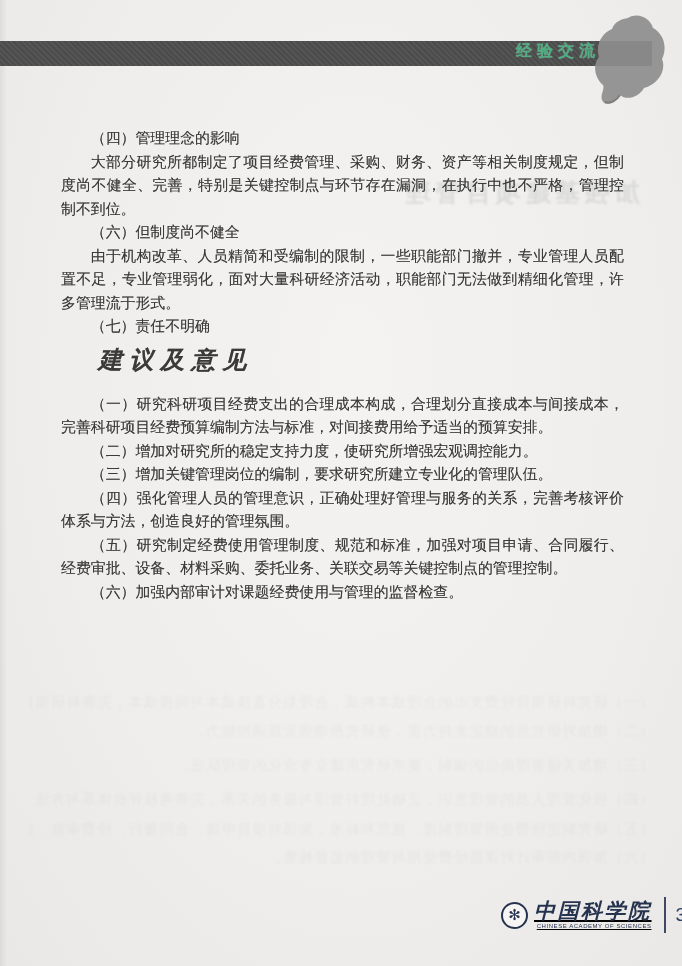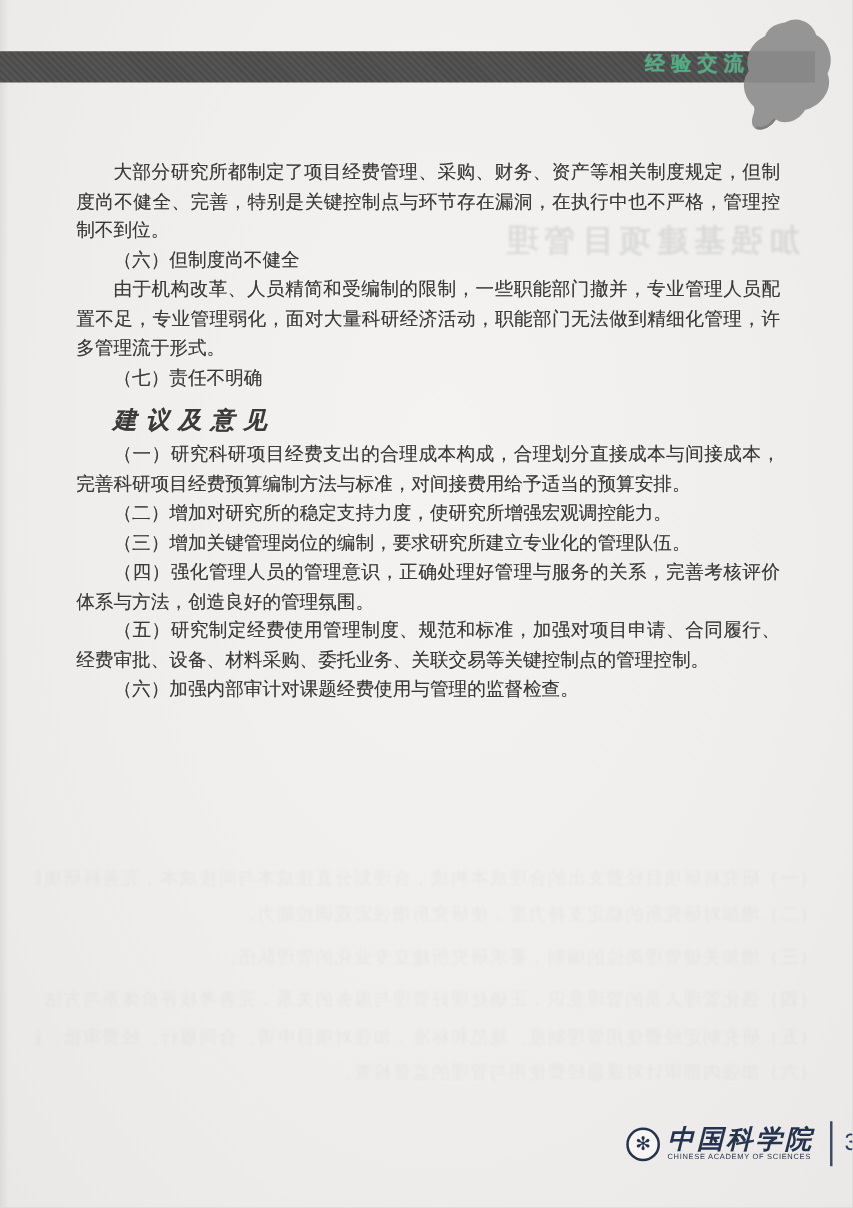--- a/index.html
+++ b/index.html
@@ -79,25 +79,25 @@
     margin: 0;
     text-indent: 2em;
     font-size: 14.9px;
     line-height: 23.5px;
     text-align: justify;
     text-shadow: 0 0 0.5px rgba(70,70,70,0.55);
   }
   .content p.sec-heading {
     font-weight: bold;
     font-style: italic;
-    font-size: 19px;
+    font-size: 24px;
     letter-spacing: 7px;
     text-indent: 1.55em;
     margin-top: 9px;
-    margin-bottom: 4px;
+    margin-bottom: 20px;
     line-height: 25px;
   }
 
   
   .footer {
     position: absolute;
     left: 501px; top: 894px;
     height: 42px;
     display: flex;
     align-items: center;
@@ -109,21 +109,21 @@
     background: #f6f5f3;
     display: flex; align-items: center; justify-content: center;
     box-sizing: border-box;
   }
   .logo .emblem {
     font-size: 15px;
     line-height: 1;
     color: var(--navy, #26334f);
     font-family: "DejaVu Sans", sans-serif;
   }
-  .names { margin-left: 6px; display: flex; flex-direction: column; align-items: flex-start; }
+  .names { margin-left: 6px; display: flex; flex-direction: column; align-items: flex-end; text-decoration: underline; }
   .org-zh {
     font-size: 21px;
     font-weight: bold;
     font-style: italic;
     letter-spacing: 2.5px;
     color: var(--navy, #26334f);
     line-height: 20px;
     white-space: nowrap;
   }
   .org-en {
@@ -175,20 +175,21 @@
                C24 91 14 94 11 87
                C9 81 14 77 12 72
                C4 65 1 52 8 44
                C4 32 11 20 21 16
                C24 8 31 6 37 5 Z" fill="#8d8d8d" opacity="0.92"></path>
       <path d="M29 82 C26 87 20 91 14 89" fill="none" stroke="#7e7e7e" stroke-width="2"></path>
     </svg>
   </div>
 
   <div class="content" id="content">
+      <p class="sec-subheading">（四）管理理念的影响</p>
       <p class="sec-paragraph">大部分研究所都制定了项目经费管理、采购、财务、资产等相关制度规定，但制度尚不健全、完善，特别是关键控制点与环节存在漏洞，在执行中也不严格，管理控制不到位。</p>
       <p class="sec-subheading">（六）但制度尚不健全</p>
       <p class="sec-paragraph">由于机构改革、人员精简和受编制的限制，一些职能部门撤并，专业管理人员配置不足，专业管理弱化，面对大量科研经济活动，职能部门无法做到精细化管理，许多管理流于形式。</p>
       <p class="sec-subheading">（七）责任不明确</p>
       <p class="sec-heading">建议及意见</p>
       <p class="sec-paragraph">（一）研究科研项目经费支出的合理成本构成，合理划分直接成本与间接成本，完善科研项目经费预算编制方法与标准，对间接费用给予适当的预算安排。</p>
       <p class="sec-paragraph">（二）增加对研究所的稳定支持力度，使研究所增强宏观调控能力。</p>
       <p class="sec-paragraph">（三）增加关键管理岗位的编制，要求研究所建立专业化的管理队伍。</p>
       <p class="sec-paragraph">（四）强化管理人员的管理意识，正确处理好管理与服务的关系，完善考核评价体系与方法，创造良好的管理氛围。</p>
       <p class="sec-paragraph">（五）研究制定经费使用管理制度、规范和标准，加强对项目申请、合同履行、经费审批、设备、材料采购、委托业务、关联交易等关键控制点的管理控制。</p>

